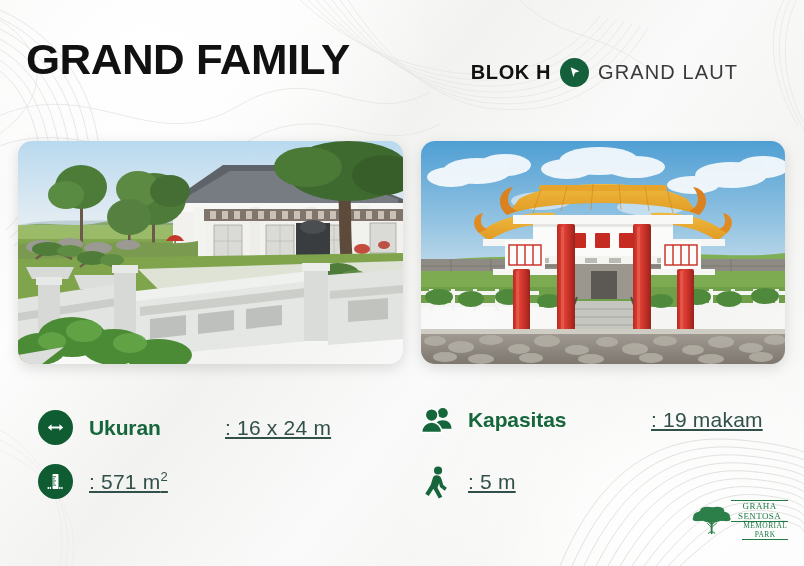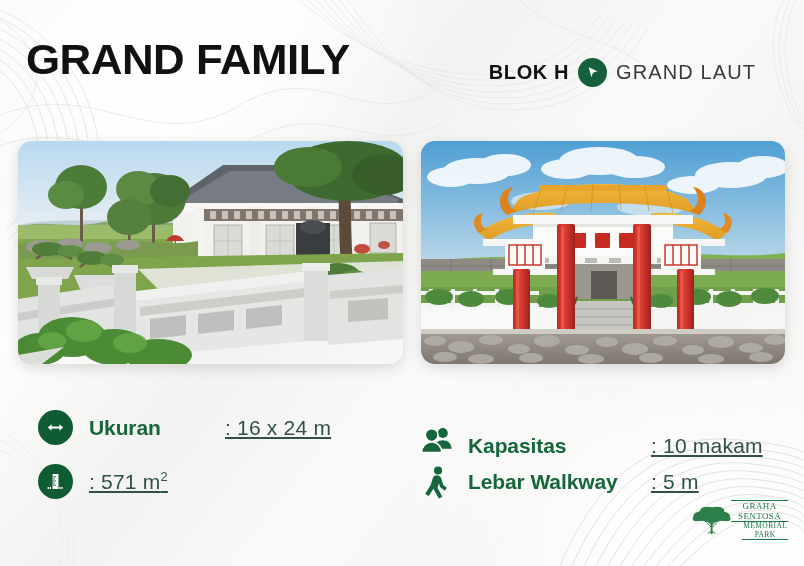--- a/index.html
+++ b/index.html
@@ -31,21 +31,21 @@
     position:absolute; left:26px; top:38px;
     font-size:43px; line-height:1;
     font-weight:bold;
     letter-spacing:-0.5px;
     color:#111111;
     font-family:"Liberation Sans", sans-serif;
     transform:scaleX(1.02);
     transform-origin:left center;
   }
   .blok-wrap {
-    position:absolute; right:48px; top:58px;
+    position:absolute; right:66px; top:58px;
     display:flex; align-items:center; gap:9px;
     white-space:nowrap;
   }
   .blok-label {
     font-size:20px; font-weight:bold; color:#121212; letter-spacing:.6px;
   }
   .compass {
     width:29px; height:29px; border-radius:50%;
     background:#14603a;
     display:flex; align-items:center; justify-content:center;
@@ -68,21 +68,21 @@
 
   
   .specs { position:absolute; left:0; top:398px; width:804px; height:130px; }
   .spec {
     position:absolute;
     display:flex; align-items:center;
     white-space:nowrap;
   }
   #spec-ukuran    { left:38px;  top:12px; }
   #spec-luas      { left:38px;  top:66px; }
-  #spec-kapasitas { left:418px; top:24px;align-items:flex-end; }
+  #spec-kapasitas { left:418px; top:4px; }
   #spec-walkway   { left:418px; top:66px; }
 
   .ic-circle {
     width:35px; height:35px; border-radius:50%;
     background:#0f5c33;
     display:flex; align-items:center; justify-content:center;
     flex:0 0 auto;
   }
   .ic-plain {
     width:36px; height:36px;
@@ -643,32 +643,31 @@
       <span class="ic-plain">
         <svg width="33" height="31" viewBox="0 0 34 32" fill="#16663c">
           <circle cx="23.5" cy="8.2" r="5.2"></circle>
           <path d="M14.5 24.5 C14.5 19.4 18.4 15.8 23.5 15.8 C28.6 15.8 32.5 19.4 32.5 24.5 Z"></path>
           <circle cx="12.0" cy="10.4" r="6.6" fill="#16663c" stroke="#ffffff" stroke-width="1.6"></circle>
           <path d="M1.6 28.4 C1.6 22.0 6.2 17.6 12.0 17.6 C17.8 17.6 22.4 22.0 22.4 28.4 Z" fill="#16663c" stroke="#ffffff" stroke-width="1.6"></path>
         </svg>
       </span>
       <span class="spec-label">Kapasitas</span>
       <span class="spec-value">
-        <span>: 10 makam</span>
+        <span>: 19 makam</span>
       </span>
     </div>
 
     <div class="spec" id="spec-walkway">
       <span class="ic-plain">
         <svg width="29" height="33" viewBox="0 0 28 34" fill="#16663c">
           <circle cx="15.6" cy="4.6" r="4.2"></circle>
           <path d="M14.0 9.6 C16.6 9.6 18.6 11.2 19.2 13.6 L21.0 19.6 L24.6 22.4 L22.6 25.4 L17.6 21.6 L16.6 17.8 L15.0 22.4 L20.0 31.6 L16.4 33.4 L10.8 23.4 L6.0 31.0 L2.4 28.6 L8.0 19.6 L9.8 13.6 C10.4 11.2 11.6 9.6 14.0 9.6 Z"></path>
         </svg>
       </span>
-      <span class="spec-label">Lebar Walkway</span>
       <span class="spec-value">
         <span>: 5 m</span>
       </span>
     </div>
   </div>
 
   <div class="logo">
     <svg width="62" height="46" viewBox="0 0 62 46">
       <g fill="#2d7f49">
         <ellipse cx="31" cy="13" rx="21" ry="10"></ellipse>

